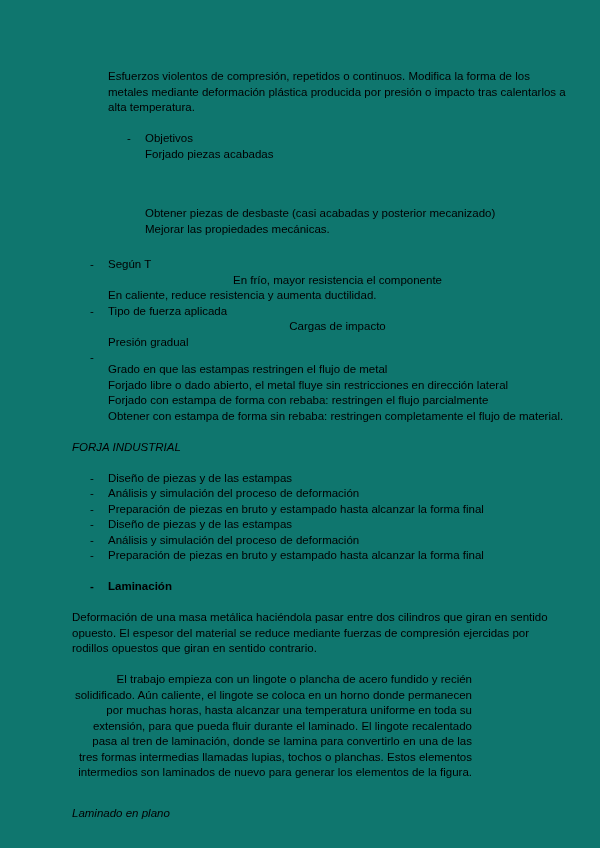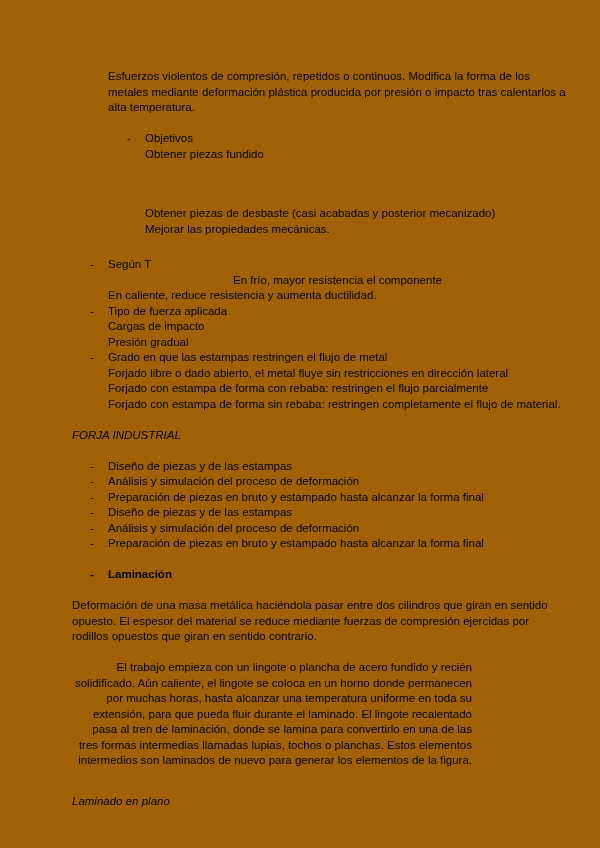--- a/index.html
+++ b/index.html
@@ -1,21 +1,21 @@
 <!DOCTYPE html>
 <html><head>
 <meta charset="utf-8">
 <style>
   * { box-sizing: border-box; }
   html, body { margin: 0; padding: 0; background: #ffffff; }
   .page {
     position: relative;
     width: 600px;
     height: 848px;
-    background: #a16207;
+    background: #0f766e;
     color: #000000;
     font-family: "Liberation Sans", sans-serif;
     font-size: 11.5px;
     line-height: 15.5px;
     padding: 69px 33px 0 72px;
     overflow: hidden;
   }
   .line, .para { margin: 0; }
   .indent-1 { margin-left: 36px; }
   .gap { height: 15.5px; }
@@ -34,21 +34,21 @@
 <div class="page">
 
   <div class="para indent-1">Esfuerzos violentos de compresión, repetidos o continuos. Modifica la forma de los metales mediante deformación plástica producida por presión o impacto tras calentarlos a alta temperatura.</div>
 
   <div class="gap"></div>
 
   <div class="bullet deep">
     <span class="marker">-</span>
     <span class="body">
       <span class="line" style="display:block;">Objetivos</span>
-      <span class="line" style="display:block;">Obtener piezas fundido</span>
+      <span class="line" style="display:block;">Forjado piezas acabadas</span>
       <span class="line" style="display:block;margin-top:44px;">Obtener piezas de desbaste (casi acabadas y posterior mecanizado)</span>
       <span class="line" style="display:block;">Mejorar las propiedades mecánicas.</span>
     </span>
   </div>
 
   <div class="gap-sm"></div>
   <div class="gap-sm"></div>
 
 
   <div class="bullet">
@@ -57,32 +57,32 @@
       <span class="line" style="display:block;">Según T</span>
       <span class="line" style="display:block;text-align:center;">En frío, mayor resistencia el componente</span>
       <span class="line" style="display:block;">En caliente, reduce resistencia y aumenta ductilidad.</span>
     </span>
   </div>
 
   <div class="bullet">
     <span class="marker">-</span>
     <span class="body">
       <span class="line" style="display:block;">Tipo de fuerza aplicada</span>
-      <span class="line" style="display:block;">Cargas de impacto</span>
+      <span class="line" style="display:block;text-align:center;">Cargas de impacto</span>
       <span class="line" style="display:block;">Presión gradual</span>
     </span>
   </div>
 
   <div class="bullet">
     <span class="marker">-</span>
     <span class="body">
-      <span class="line" style="display:block;">Grado en que las estampas restringen el flujo de metal</span>
+      <span class="line" style="display:block;margin-top:12px;">Grado en que las estampas restringen el flujo de metal</span>
       <span class="line" style="display:block;">Forjado libre o dado abierto, el metal fluye sin restricciones en dirección lateral</span>
       <span class="line" style="display:block;">Forjado con estampa de forma con rebaba: restringen el flujo parcialmente</span>
-      <span class="line" style="display:block;">Forjado con estampa de forma sin rebaba: restringen completamente el flujo de material.</span>
+      <span class="line" style="display:block;">Obtener con estampa de forma sin rebaba: restringen completamente el flujo de material.</span>
     </span>
   </div>
 
   <div class="gap"></div>
 
   <div class="line italic">FORJA INDUSTRIAL</div>
 
   <div class="gap"></div>
 
   <div class="bullet">

